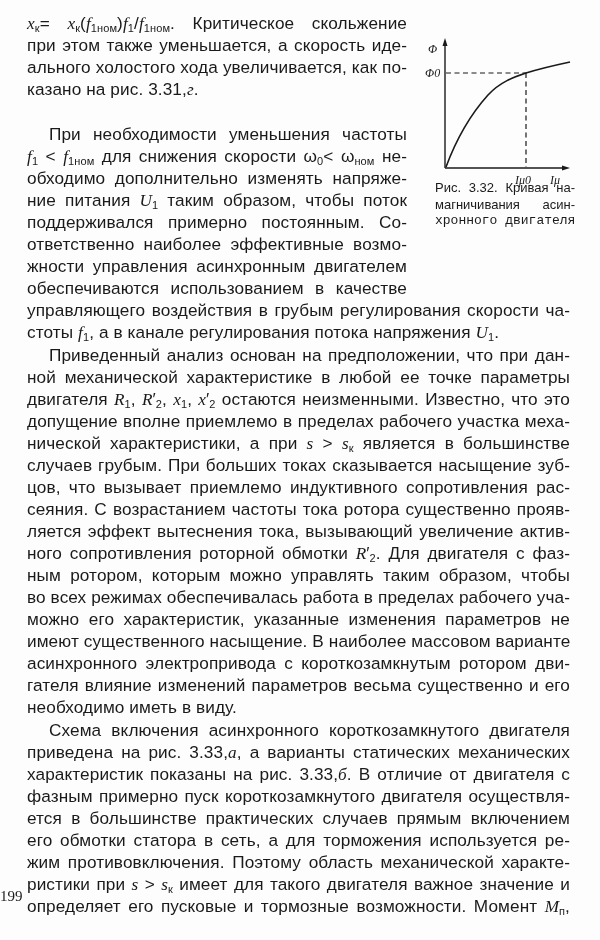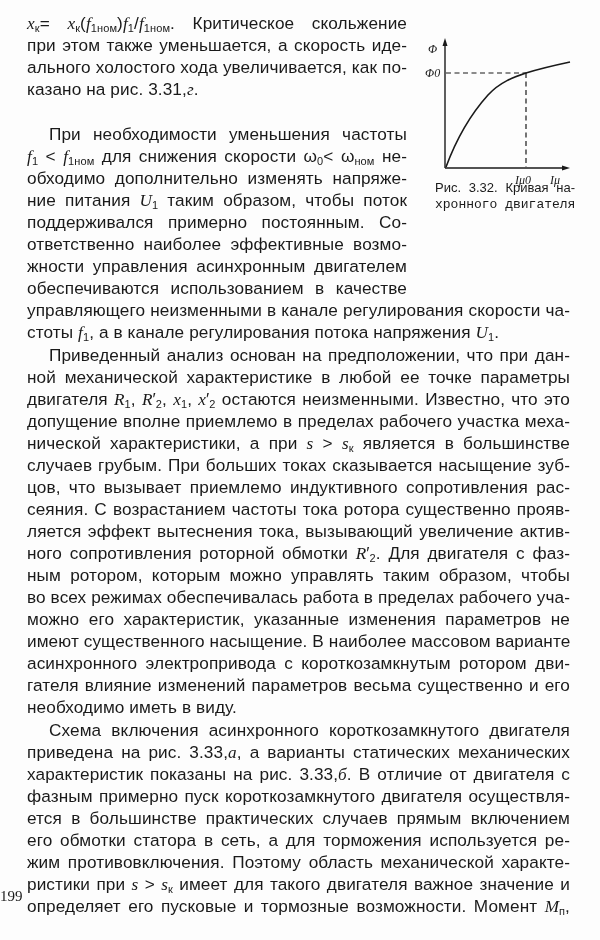--- a/index.html
+++ b/index.html
@@ -30,21 +30,21 @@
   <div class="line narrow" style="top:56px">ального холостого хода увеличивается, как по-</div>
   <div class="line narrow last" style="top:78px">казано на рис. 3.31,<span class="math">г</span>.</div>
   <div class="line narrow indent" style="top:123px">При необходимости уменьшения частоты</div>
   <div class="line narrow" style="top:145px"><span class="math">f</span><sub>1</sub> &lt; <span class="math">f</span><sub>1ном</sub> для снижения скорости ω<sub>0</sub>&lt; ω<sub>ном</sub> не-</div>
   <div class="line narrow" style="top:167px">обходимо дополнительно изменять напряже-</div>
   <div class="line narrow" style="top:189px">ние питания <span class="math">U</span><sub>1</sub> таким образом, чтобы поток</div>
   <div class="line narrow" style="top:211px">поддерживался примерно постоянным. Со-</div>
   <div class="line narrow" style="top:233px">ответственно наиболее эффективные возмо-</div>
   <div class="line narrow" style="top:255px">жности управления асинхронным двигателем</div>
   <div class="line narrow" style="top:277px">обеспечиваются использованием в качестве</div>
-  <div class="line wide" style="top:299px">управляющего неизменными в канале регулирования скорости ча-</div>
+  <div class="line wide" style="top:299px">управляющего воздействия в грубым регулирования скорости ча-</div>
   <div class="line wide last" style="top:321px">стоты <span class="math">f</span><sub>1</sub>, а в канале регулирования потока напряжения <span class="math">U</span><sub>1</sub>.</div>
   <div class="line wide indent" style="top:344px">Приведенный анализ основан на предположении, что при дан-</div>
   <div class="line wide" style="top:366px">ной механической характеристике в любой ее точке параметры</div>
   <div class="line wide" style="top:388px">двигателя <span class="math">R</span><sub>1</sub>, <span class="math">R</span>′<sub>2</sub>, <span class="math">x</span><sub>1</sub>, <span class="math">x</span>′<sub>2</sub> остаются неизменными. Известно, что это</div>
   <div class="line wide" style="top:410px">допущение вполне приемлемо в пределах рабочего участка меха-</div>
   <div class="line wide" style="top:432px">нической характеристики, а при <span class="math">s</span> &gt; <span class="math">s</span><sub>к</sub> является в большинстве</div>
   <div class="line wide" style="top:454px">случаев грубым. При больших токах сказывается насыщение зуб-</div>
   <div class="line wide" style="top:476px">цов, что вызывает приемлемо индуктивного сопротивления рас-</div>
   <div class="line wide" style="top:498px">сеяния. С возрастанием частоты тока ротора существенно прояв-</div>
   <div class="line wide" style="top:520px">ляется эффект вытеснения тока, вызывающий увеличение актив-</div>
@@ -84,16 +84,17 @@
   <g font-family="Liberation Serif, serif" font-style="italic" fill="#1a1a1a">
     <text x="428" y="53" font-size="12">Φ</text>
     <text x="425" y="77" font-size="12">Φ0</text>
     <text x="515" y="184" font-size="12">Iμ0</text>
     <text x="550" y="184" font-size="12">Iμ</text>
   </g>
 </svg>
 
 <div class="caption">
   <span class="cl">Рис. 3.32. Кривая на-</span>
+  <span class="cl">магничивания асин-</span>
   <span class="cl last">хронного двигателя</span>
 </div>
 
 <div class="pagenum">199</div>
 
 </body></html>

